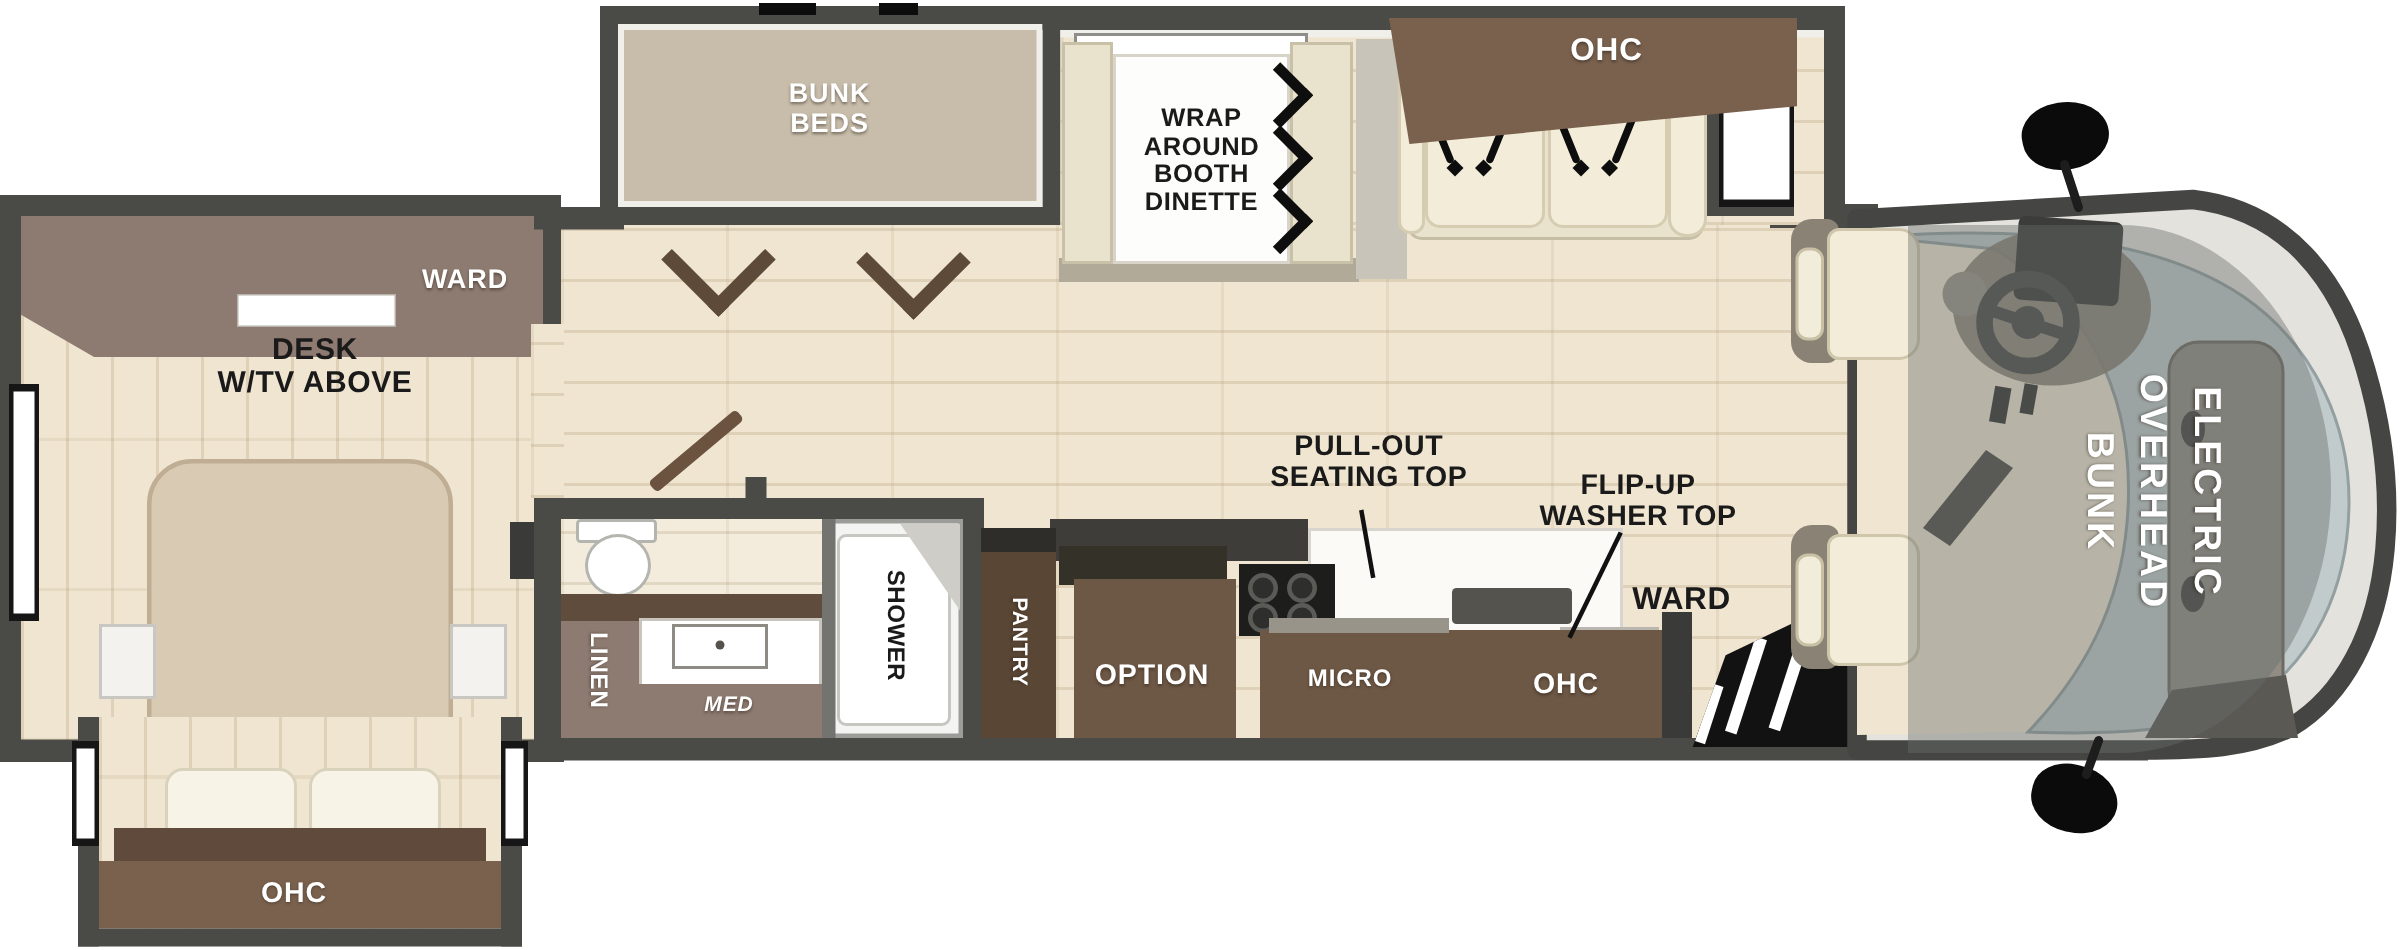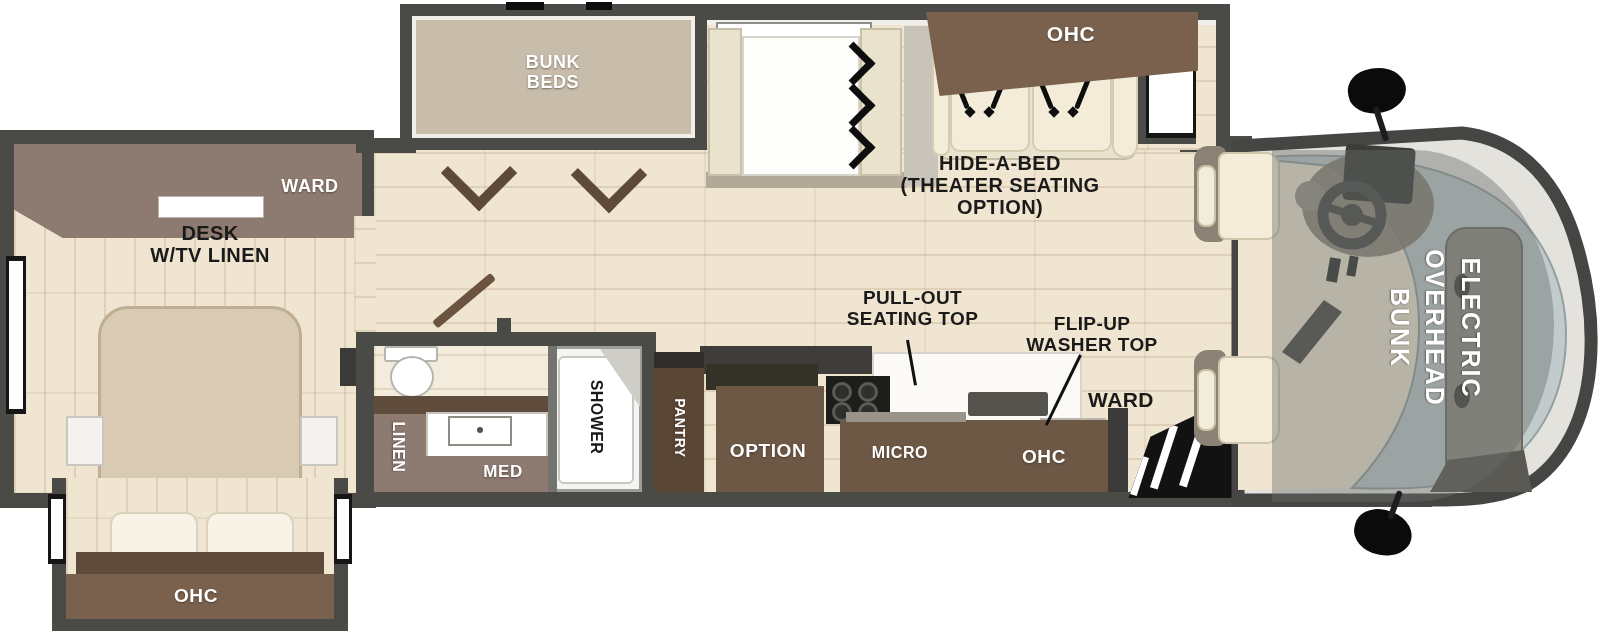--- a/index.html
+++ b/index.html
@@ -44,21 +44,21 @@
   <div class="wall" style="left:0;top:130px;width:14px;height:378px;"></div>
   <div class="wall" style="left:0;top:493px;width:64px;height:15px;"></div>
   <div class="wall" style="left:336px;top:493px;width:40px;height:15px;"></div>
   <div class="wall" style="left:356px;top:130px;width:18px;height:378px;"></div>
 
   <div class="abs" style="left:14px;top:144px;width:348px;height:94px;background:var(--c-mauve);
               clip-path:polygon(0 0,100% 0,100% 100%,14% 100%,0 70%);"></div>
   <div class="abs" style="left:158px;top:196px;width:104px;height:20px;background:#fff;border:1px solid #b7b2aa;"></div>
   <div class="lblw" style="left:262px;top:176px;width:96px;font-size:18px;">WARD</div>
   <div class="lbl" style="left:110px;top:222px;width:200px;font-size:20px;">DESK
-W/TV LINEN</div>
+W/TV ABOVE</div>
 
   <div class="win" style="left:6px;top:256px;width:20px;height:158px;">
       <i></i>
     </div>
   <div class="abs" style="left:340px;top:348px;width:16px;height:38px;background:#3a3a38;"></div>
 
   <div class="abs" style="left:98px;top:306px;width:204px;height:250px;background:var(--c-bed);border:3px solid var(--c-bed_edge);
               border-radius:30px 30px 6px 6px;box-sizing:border-box;"></div>
   <div class="nstand" style="left:66px;top:416px;"></div>
   <div class="nstand" style="left:300px;top:416px;"></div>
@@ -101,20 +101,24 @@
   <div class="wall" style="left:695px;top:4px;width:535px;height:16px;"></div>
   <div class="wall" style="left:1216px;top:4px;width:14px;height:144px;"></div>
   <div class="floor" style="left:707px;top:20px;width:509px;height:130px;"></div>
   <div class="abs" style="left:707px;top:20px;width:509px;height:5px;background:var(--c-lining);"></div>
   <div class="abs" style="left:716px;top:22px;width:156px;height:18px;background:#fff;border:2px solid #8e8e8a;box-sizing:border-box;"></div>
 
   <div class="abs" style="left:706px;top:172px;width:200px;height:16px;background:var(--c-booth_base);"></div>
   <div class="abs" style="left:708px;top:28px;width:34px;height:148px;background:var(--c-cream);border:2px solid #c9c0a8;box-sizing:border-box;"></div>
   <div class="abs" style="left:860px;top:28px;width:42px;height:148px;background:var(--c-cream);border:2px solid #c9c0a8;box-sizing:border-box;"></div>
   <div class="abs" style="left:742px;top:36px;width:118px;height:140px;background:#fdfdfb;border:2px solid #d8d4ca;box-sizing:border-box;"></div>
+  <div class="lbl" style="left:736px;top:70px;width:130px;font-size:17px;">WRAP
+AROUND
+BOOTH
+DINETTE</div>
   <div class="chev" style="left:838px;top:48px;"></div>
   <div class="chev" style="left:838px;top:90px;"></div>
   <div class="chev" style="left:838px;top:132px;"></div>
 
   <div class="abs" style="left:904px;top:26px;width:34px;height:160px;background:var(--c-divider);"></div>
   <div class="abs" style="left:938px;top:28px;width:198px;height:132px;background:var(--c-cream);border:2px solid #c6bda6;border-radius:10px;box-sizing:border-box;"></div>
   <div class="abs" style="left:942px;top:32px;width:190px;height:30px;background:#dcd4bf;border-radius:8px;"></div>
   <div class="abs" style="left:932px;top:38px;width:18px;height:118px;background:var(--c-cushion);border:2px solid #d5ccb2;border-radius:8px;box-sizing:border-box;"></div>
   <div class="abs" style="left:950px;top:58px;width:80px;height:94px;background:var(--c-cushion);border:2px solid #d5ccb2;border-radius:10px;box-sizing:border-box;"></div>
   <div class="abs" style="left:1032px;top:58px;width:80px;height:94px;background:var(--c-cushion);border:2px solid #d5ccb2;border-radius:10px;box-sizing:border-box;"></div>
@@ -129,37 +133,34 @@
   <div class="belt" style="left:1081px;top:72px;transform:rotate(22deg);"></div>
   <div class="beltdot" style="left:966px;top:108px;"></div>
   <div class="beltdot" style="left:985px;top:108px;"></div>
   <div class="beltdot" style="left:1050px;top:108px;"></div>
   <div class="beltdot" style="left:1069px;top:108px;"></div>
 
   <div class="abs" style="left:926px;top:12px;width:272px;height:84px;background:var(--c-cabinet_rich);
               clip-path:polygon(0 0,100% 0,100% 70%,5% 100%);">
     <div class="lblw" style="left:100px;top:10px;width:90px;font-size:21px;">OHC</div>
   </div>
-  <div class="lbl" style="left:880px;top:152px;width:240px;font-size:20px;">HIDE-A-BED
-(THEATER SEATING
-OPTION)</div>
 
   <div class="floor light" style="left:374px;top:346px;width:268px;height:146px;"></div>
   <div class="wall" style="left:374px;top:332px;width:282px;height:14px;"></div>
   <div class="wall" style="left:642px;top:332px;width:14px;height:160px;"></div>
   <div class="abs" style="left:384px;top:346px;width:54px;height:16px;background:#fff;border:2px solid #b5b5b0;border-radius:3px;box-sizing:border-box;"></div>
   <div class="abs" style="left:390px;top:356px;width:44px;height:42px;background:#fff;border:2px solid #b5b5b0;border-radius:50%;box-sizing:border-box;"></div>
   <div class="abs" style="left:374px;top:396px;width:174px;height:18px;background:var(--c-mauve_dark);"></div>
   <div class="abs" style="left:374px;top:414px;width:52px;height:78px;background:var(--c-mauve);"></div>
   <div class="lblw vert" style="left:357px;top:439px;width:84px;height:16px;font-size:16px;">LINEN</div>
   <div class="abs" style="left:426px;top:412px;width:122px;height:46px;background:#fff;border:2px solid #c9c5bd;box-sizing:border-box;"></div>
   <div class="abs" style="left:448px;top:416px;width:64px;height:30px;background:#fff;border:2px solid #8e8b84;box-sizing:border-box;"></div>
   <div class="abs" style="left:477px;top:427px;width:6px;height:6px;background:#55524c;border-radius:50%;"></div>
   <div class="abs" style="left:426px;top:456px;width:122px;height:36px;background:var(--c-mauve);"></div>
-  <div class="lblw" style="left:463px;top:462px;width:80px;font-size:17px;">MED</div>
+  <div class="lblw" style="left:446px;top:462px;width:80px;font-size:14px;font-style:italic;">MED</div>
 
   <div class="abs" style="left:548px;top:346px;width:94px;height:146px;background:#f4f4f2;border:3px solid #9c9c98;box-sizing:border-box;"></div>
   <div class="abs" style="left:548px;top:346px;width:9px;height:146px;background:#73736f;"></div>
   <div class="abs" style="left:558px;top:356px;width:76px;height:128px;background:#fff;border:2px solid #c7c7c2;border-radius:6px;box-sizing:border-box;"></div>
   <div class="abs" style="left:600px;top:349px;width:40px;height:58px;background:#cfcdc8;clip-path:polygon(100% 0,100% 100%,0 0);"></div>
   <div class="lbl vert" style="left:542px;top:409px;width:110px;height:16px;font-size:16px;">SHOWER</div>
 
   <div class="abs" style="left:700px;top:346px;width:172px;height:28px;background:#3f3d39;"></div>
   <div class="abs" style="left:872px;top:352px;width:210px;height:80px;background:#fbfaf7;border:2px solid #d8d5cf;box-sizing:border-box;"></div>
   <div class="abs" style="left:968px;top:392px;width:80px;height:24px;background:#55534d;border-radius:3px;"></div>

